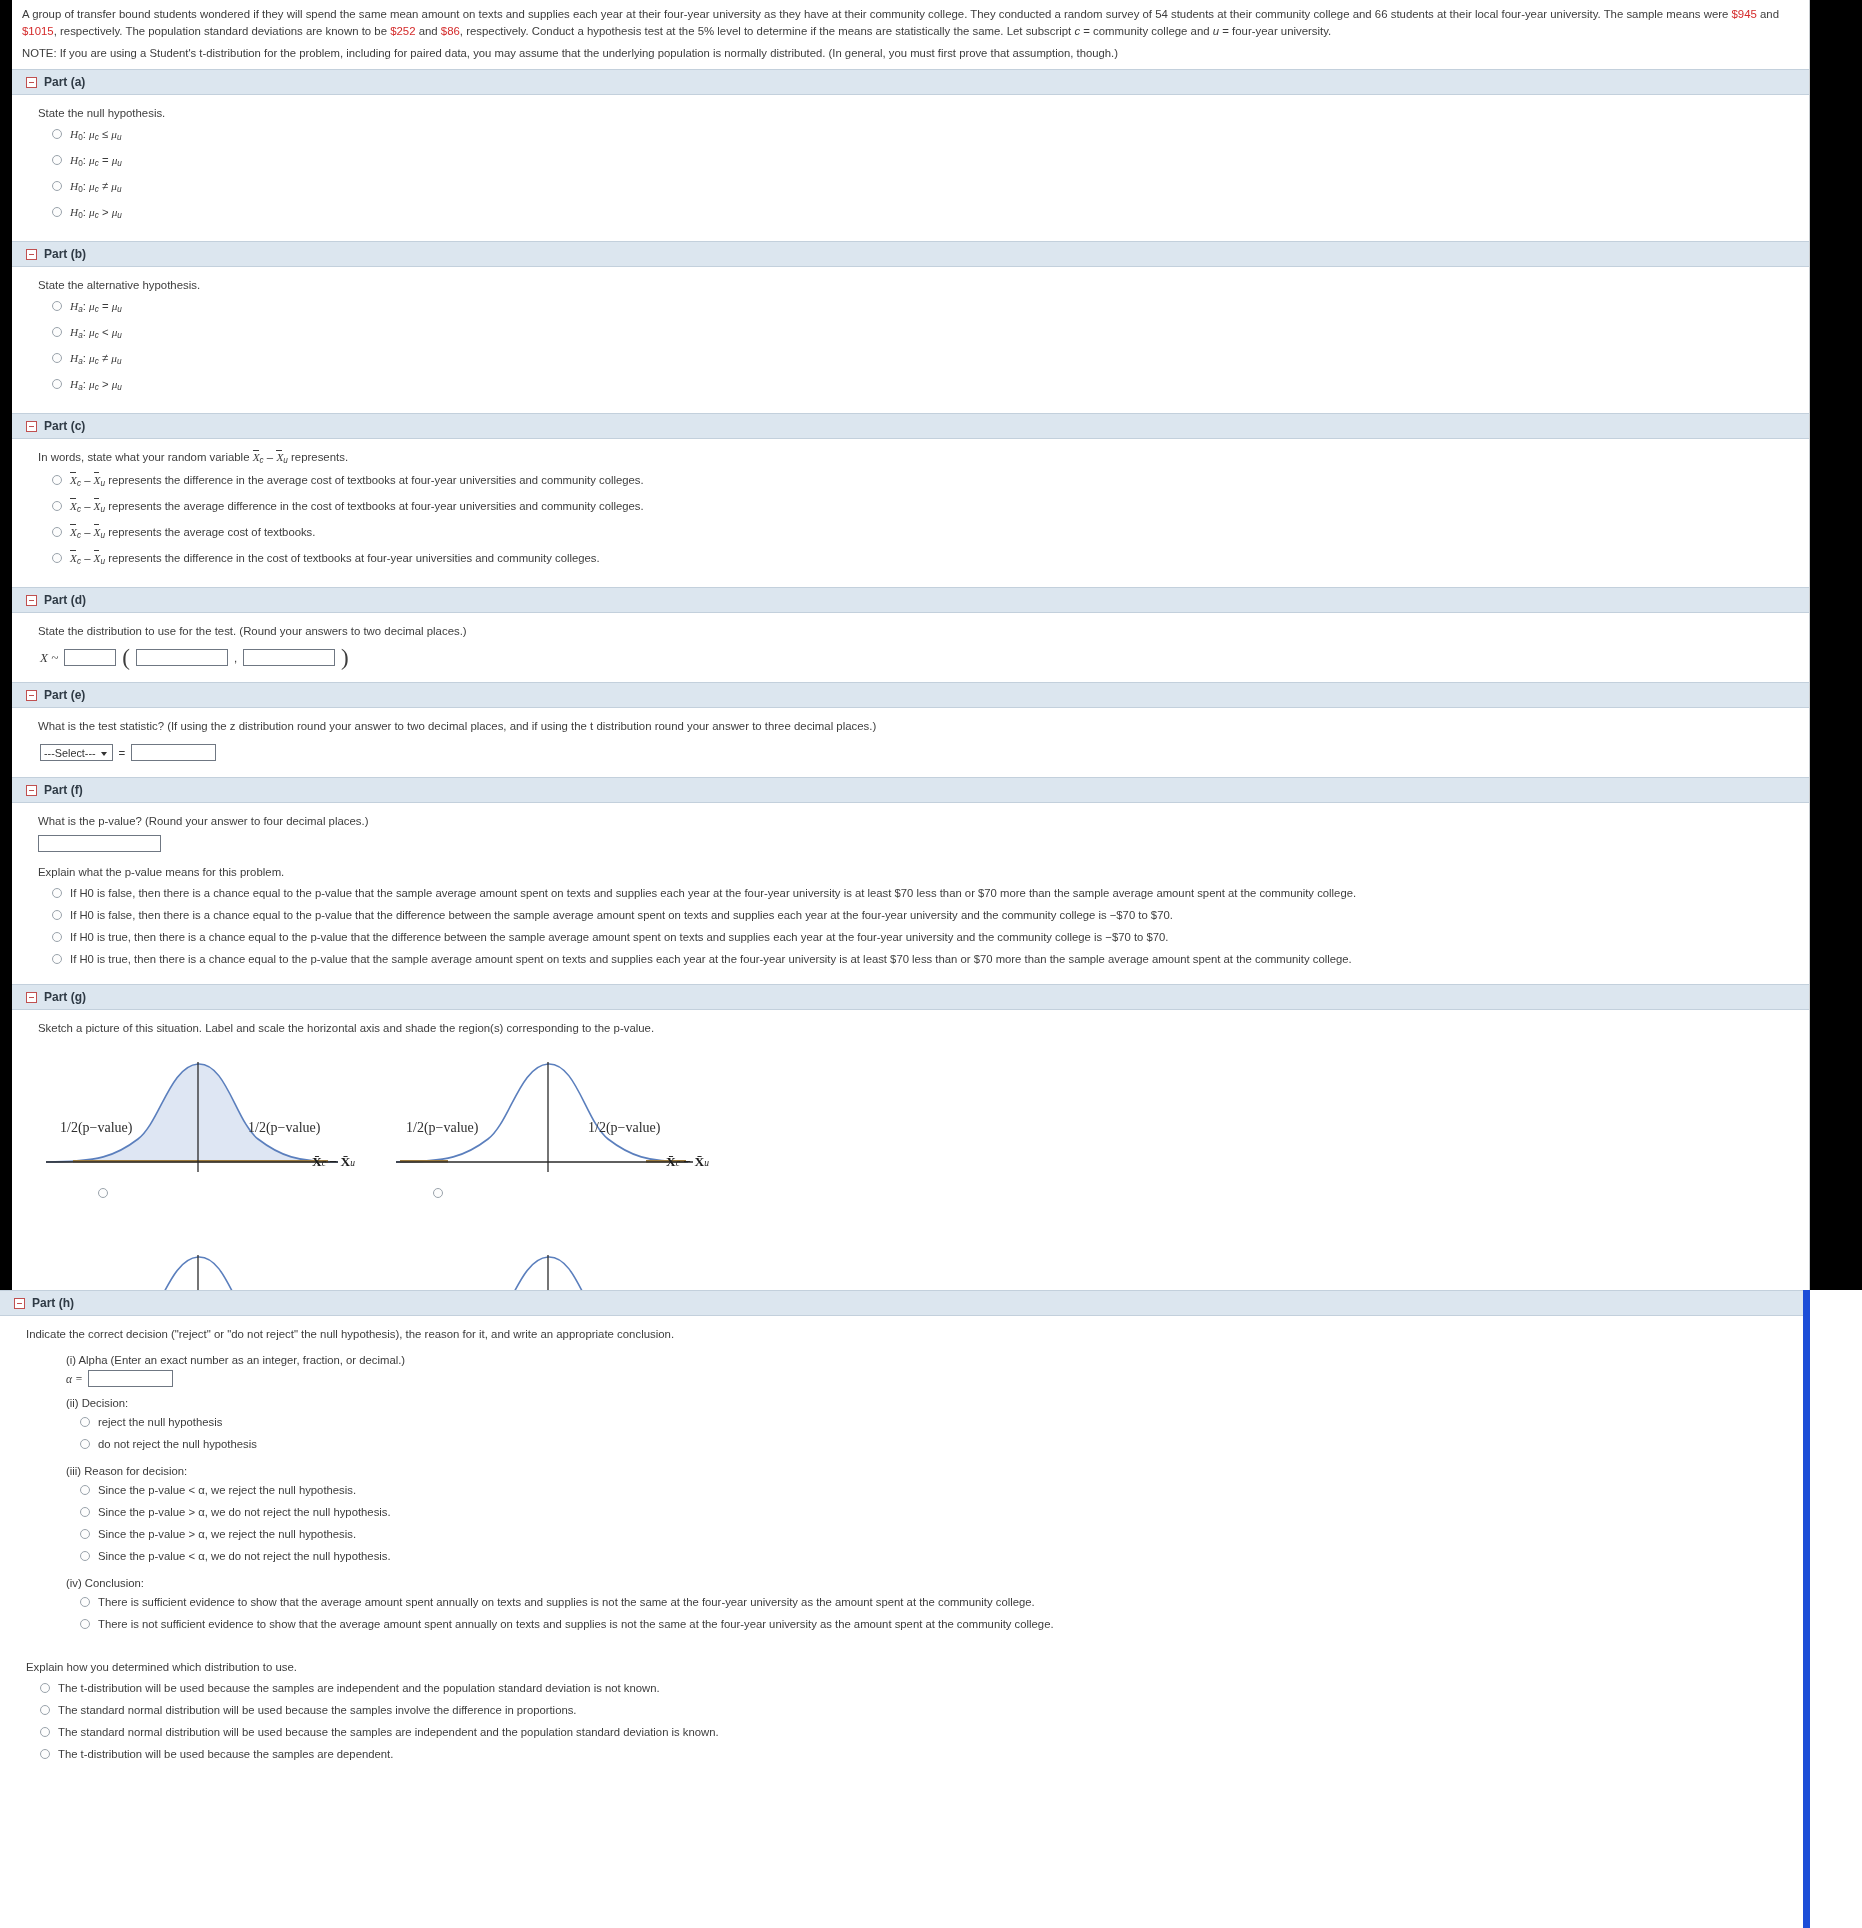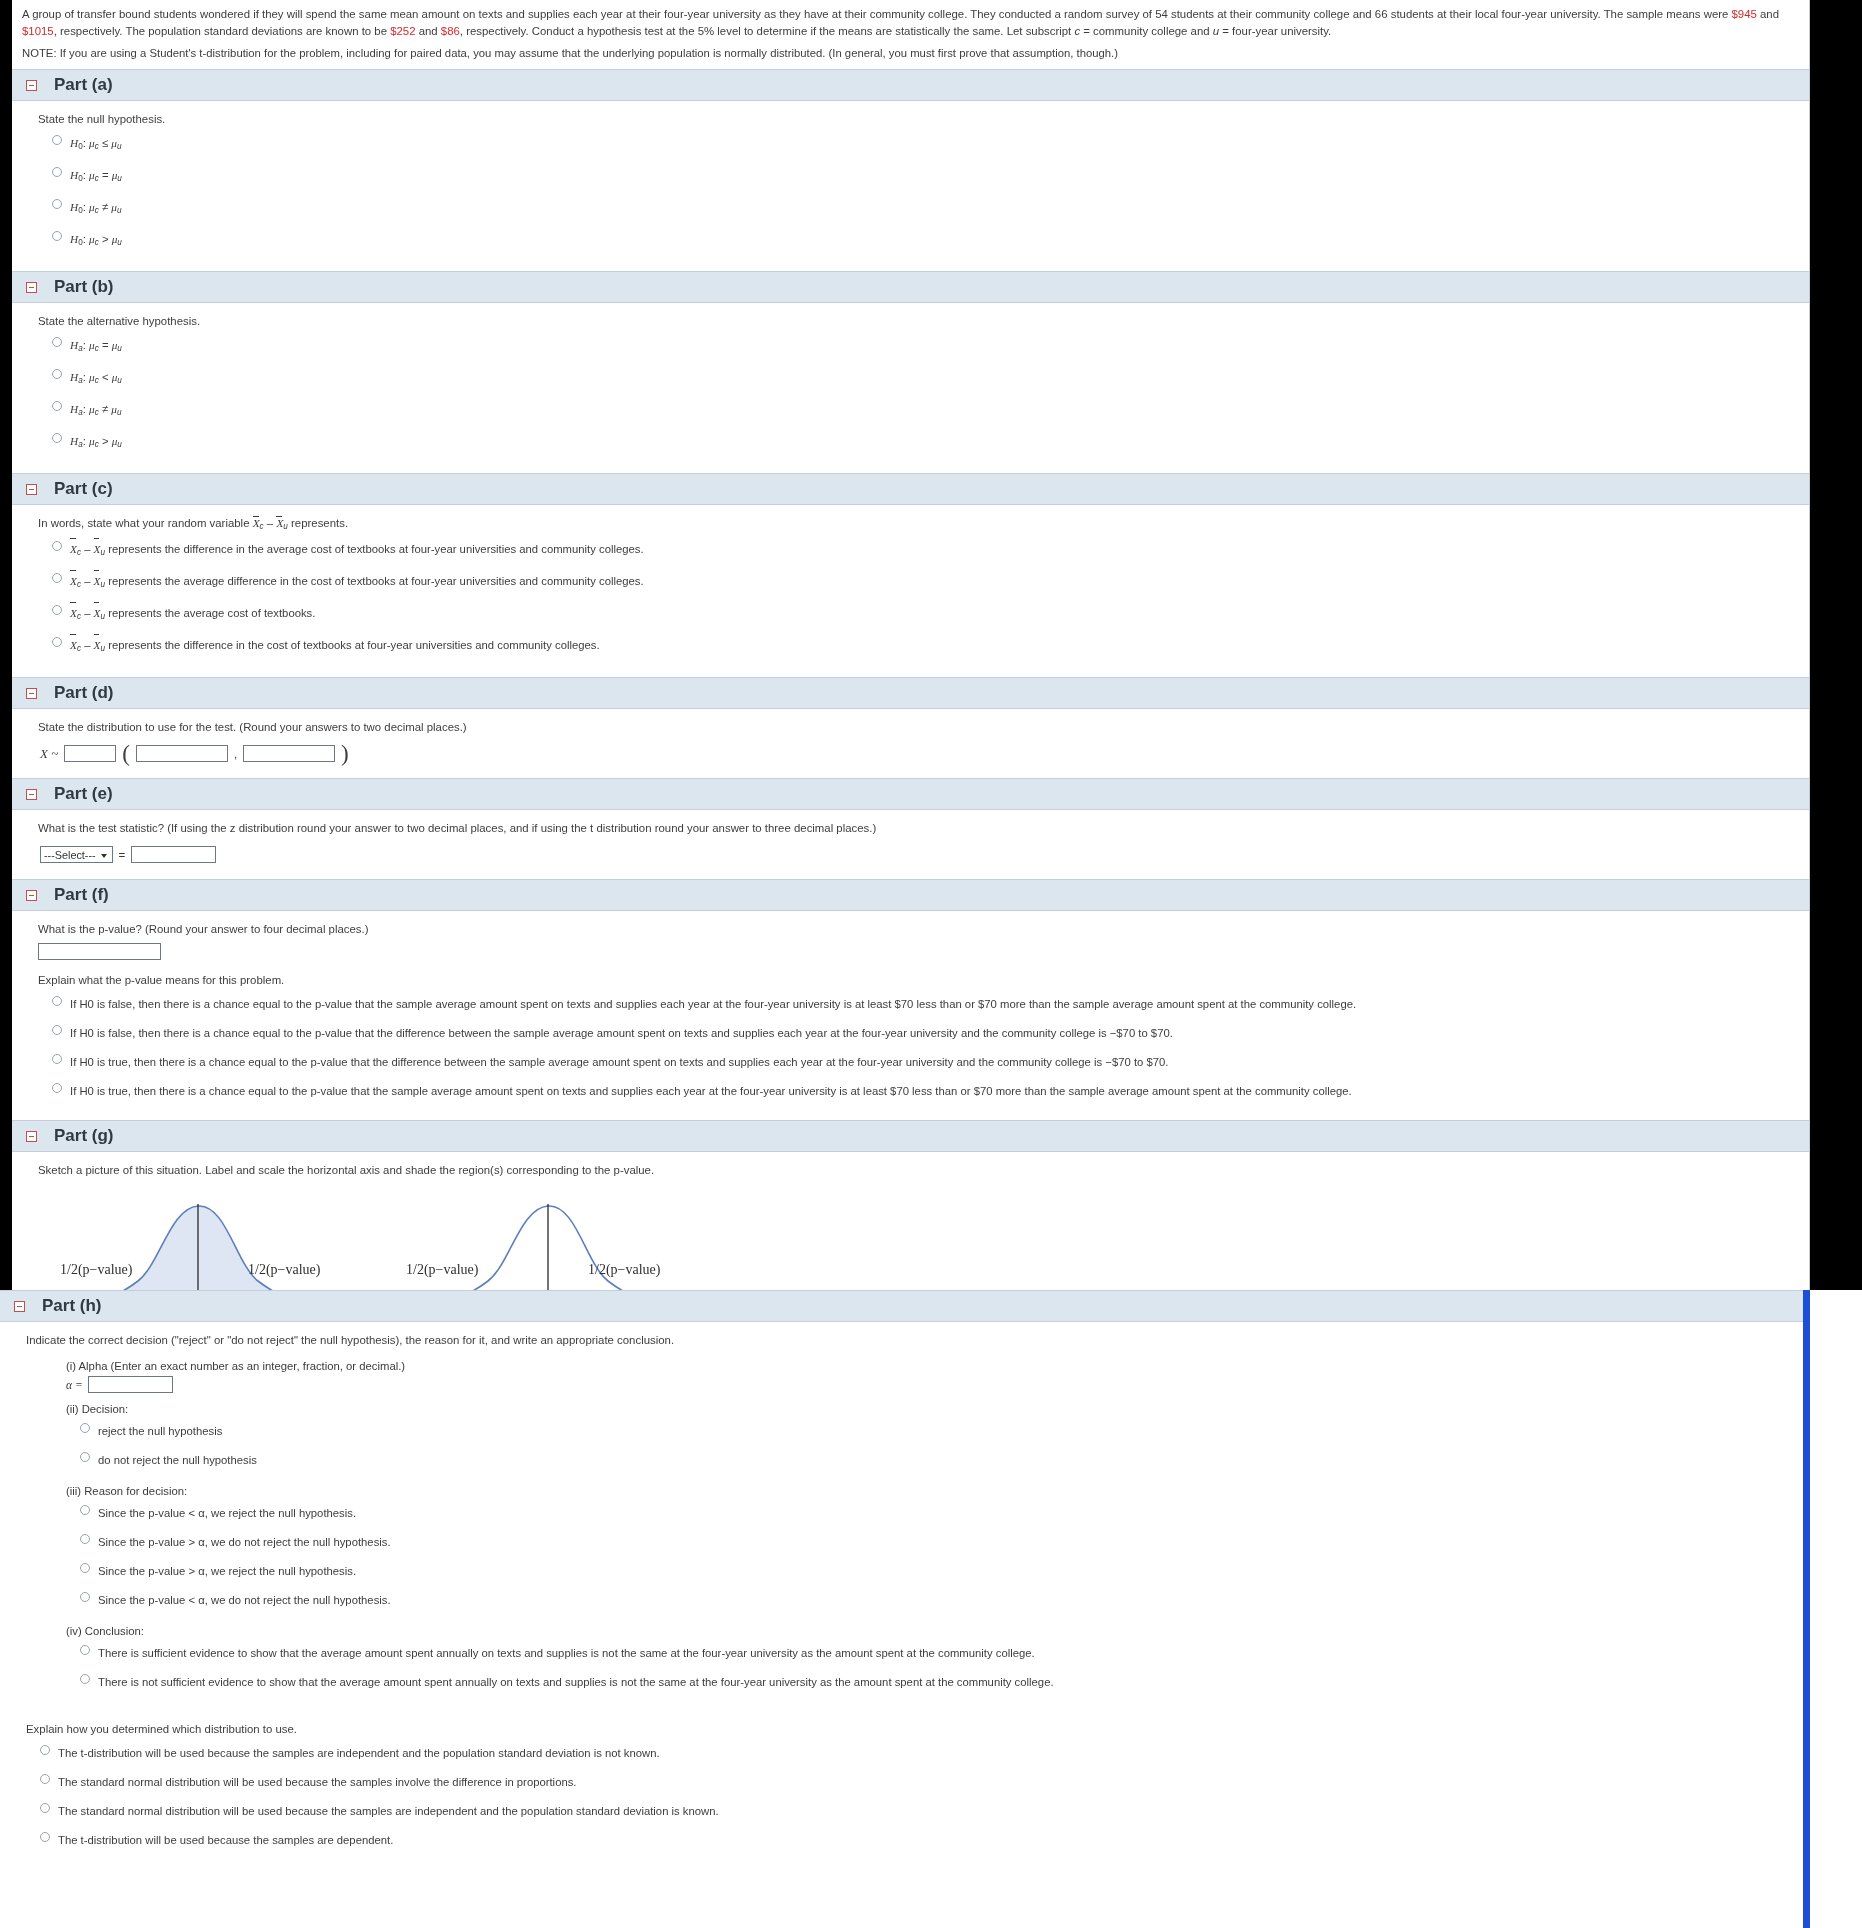--- a/index.html
+++ b/index.html
@@ -17,40 +17,40 @@
   .sheet-bot { position:absolute; left:0px; top:0; width:1810px; height:638px; background:#fff; border-right:7px solid #1d4ed8; overflow:hidden;}
 
   .intro { padding:6px 10px 0 10px; line-height:16.5px; font-size:11.4px; color:#3d3d3d; }
   .intro p { margin:0 0 0 0; }
   .note { padding:8px 10px 10px 10px; font-size:11.3px; color:#3d3d3d;}
   .hl { color:#d42a2a; }
   .it { font-style:italic; }
 
   .part-header {
     background:#dce6ef; border-top:1px solid #c3d0dc; border-bottom:1px solid #c3d0dc;
-    padding:5px 10px 5px 14px; font-weight:bold; font-size:17px; color:#2f3a45;
-    display:flex; align-items:center; gap:17px;
+    padding:5px 10px 5px 14px; font-weight:bold; font-size:12px; color:#2f3a45;
+    display:flex; align-items:center; gap:7px;
   }
   .minus-box {
     display:inline-block; width:11px; height:11px; border:1px solid #c05050;
     position:relative; background:#fff; flex:none;
   }
   .minus-box::after {
     content:""; position:absolute; left:2px; right:2px; top:4px; height:1px; background:#c05050;
   }
   .part-body { padding:12px 10px 14px 26px; }
   .prompt { margin:0 0 4px 0; font-size:11.4px; color:#3d3d3d; }
 
   .opts { margin:0; padding:0; list-style:none; }
   .opt { display:flex; align-items:flex-start; gap:8px; padding:4px 0 4px 14px; font-size:11.3px; color:#3d3d3d;}
   .radio {
     width:10px; height:10px; border:1px solid #9aa3ab; border-radius:50%;
     background:#fdfdfd; flex:none; margin-top:2px;
   }
-  .opt-label { line-height:21px;text-align:right; }
+  .opt-label { line-height:14px;text-align:right; }
 
   .mathi { font-style:italic; font-family:"Liberation Serif", serif; }
   .sub { font-size:8.2px; vertical-align:-2px; font-style:italic;}
   .sub0 { font-size:8.2px; vertical-align:-2px; font-style:normal;}
   .xbar { position:relative; display:inline-block; font-style:italic; font-family:"Liberation Serif", serif;}
   .xbar::before { content:""; position:absolute; left:0px; right:1px; top:-1px; height:1px; background:#3d3d3d;}
 
   .fieldrow { display:flex; align-items:center; gap:6px; padding:8px 0 2px 2px; }
   .tb { border:1px solid #6f7782; background:#fff; height:17px; }
   .paren { font-size:23px; color:#3d3d3d; font-family:"Liberation Serif", serif; line-height:17px;}

